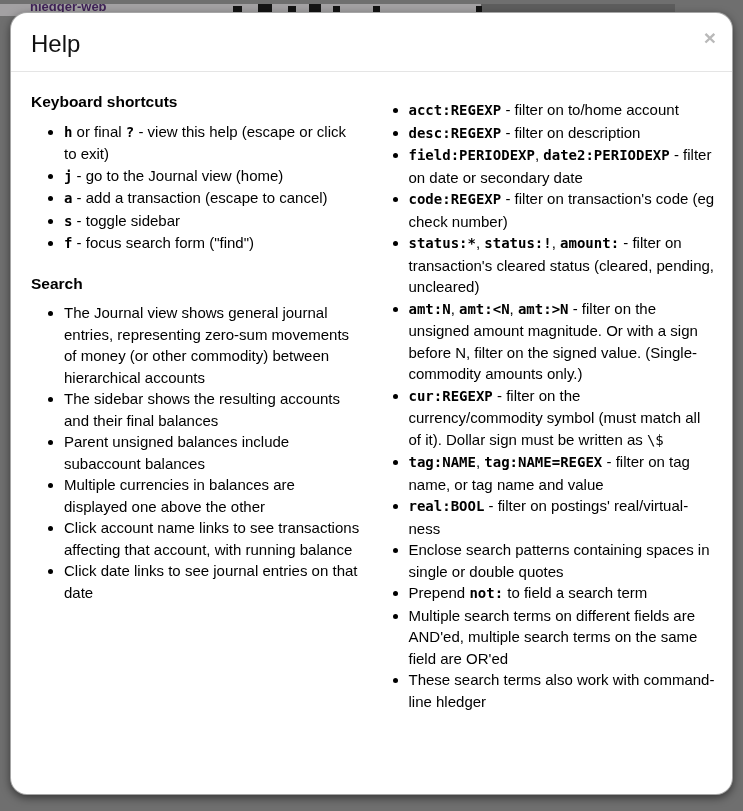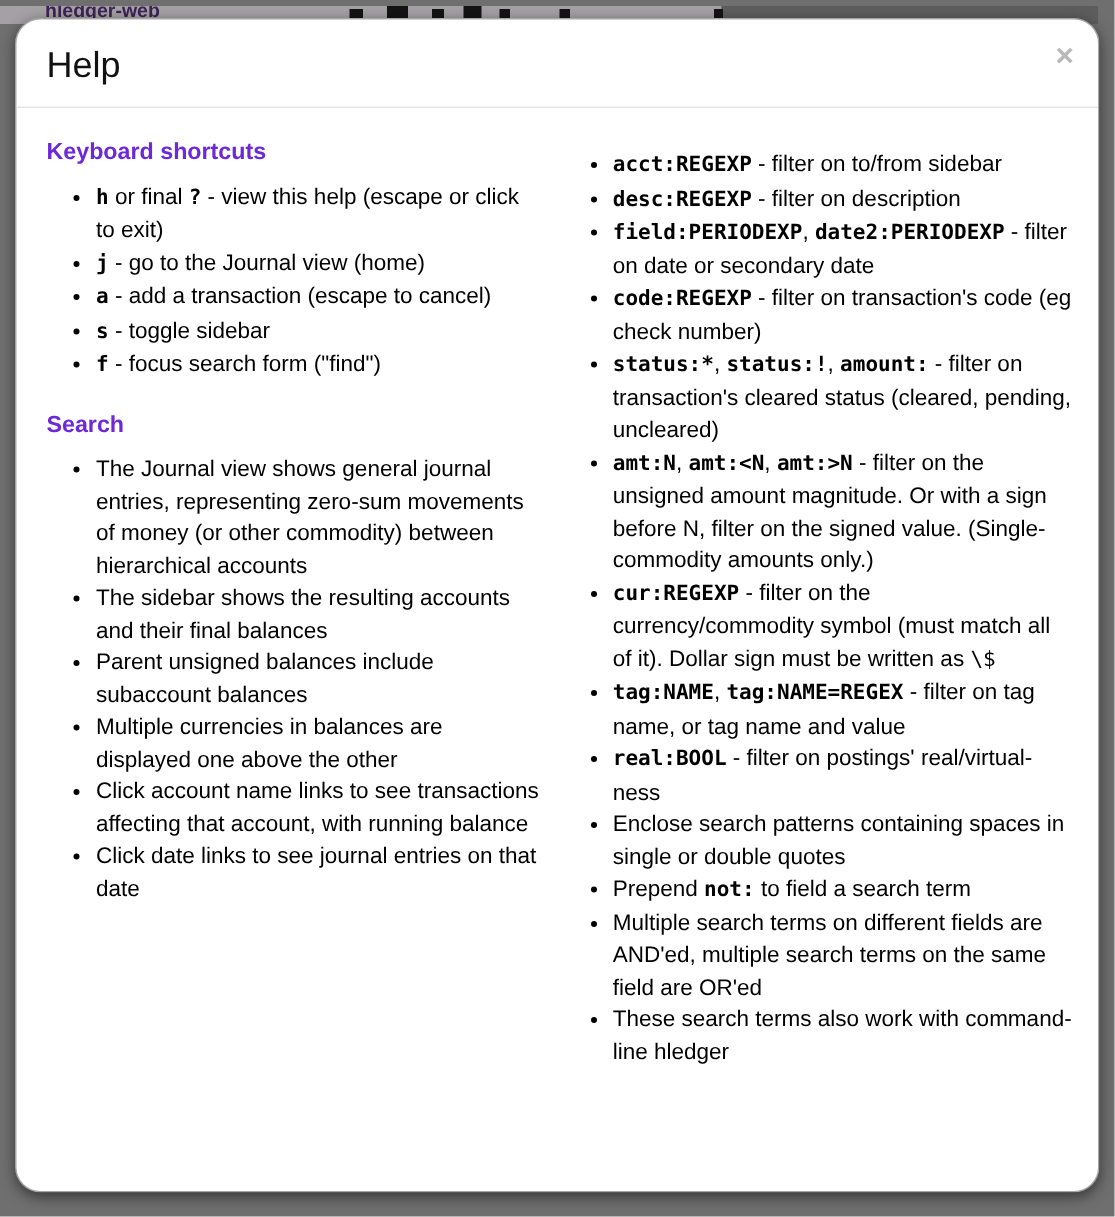--- a/index.html
+++ b/index.html
@@ -5,21 +5,21 @@
   * { margin: 0; padding: 0; box-sizing: border-box; }
   html, body { width: 743px; height: 811px; }
   body {
     position: relative;
     font-family: "Liberation Sans", sans-serif;
     background: #6f6f6f;
     overflow: hidden;
   }
 
   
-  .backdrop-top { position: absolute; top: 4px; left: 0; width: 732px; height: 12px; overflow: hidden; }
+  .backdrop-top { position: absolute; top: 4px; left: 0; width: 675px; height: 12px; overflow: hidden; }
   .backdrop-top-left  { position: absolute; top: 0; left: 0; width: 481px; height: 12px; background: #a3a1a3; }
   .backdrop-top-right { position: absolute; top: 0; left: 481px; width: 262px; height: 12px; background: #5d5d5d; }
   .brand-link {
     position: absolute; top: -5px; left: 30px;
     font-size: 13px; font-weight: bold; color: #3f2256;
     text-decoration: underline; white-space: nowrap;
   }
   .glyph-frag { position: absolute; background: #141414; }
   .frag-1 { top: 2px; left: 233px; width: 9px;  height: 10px; }
   .frag-2 { top: 0;   left: 258px; width: 14px; height: 10px; }
@@ -52,21 +52,21 @@
   }
   .modal-body {
     display: flex;
     padding: 19px 16px 20px 20px;
     font-size: 15px; line-height: 21.5px; color: #000;
   }
   .col { width: 50%; }
   .col-left  { padding-right: 14px; }
   .col-right { padding-left: 2px; }
 
-  .section-heading { font-size: 15.5px; font-weight: bold; color: #6d28d9; margin: 18px 0 8px 0; }
+  .section-heading { font-size: 15.5px; font-weight: bold; color: #000000; margin: 18px 0 8px 0; }
   .section-heading.first { margin-top: 0; }
 
   ul.help-list { margin: 8px 0 0 0; padding-left: 33px; list-style: disc; }
   ul.help-list li { margin: 0; }
 
   .code {
     font-family: "DejaVu Sans Mono", monospace;
     font-weight: bold; font-size: 14px; color: #000;
   }
   .mono {
@@ -111,21 +111,21 @@
           <li><span>The Journal view shows general journal entries, representing zero-sum movements of money (or other commodity) between hierarchical accounts</span></li>
           <li><span>The sidebar shows the resulting accounts and their final balances</span></li>
           <li><span>Parent unsigned balances include subaccount balances</span></li>
           <li><span>Multiple currencies in balances are displayed one above the other</span></li>
           <li><span>Click account name links to see transactions affecting that account, with running balance</span></li>
           <li><span>Click date links to see journal entries on that date</span></li>
         </ul>
     </div>
     <div class="col col-right">
       <ul class="help-list">
-          <li><span class="code">acct:REGEXP</span><span> - filter on to/from sidebar</span></li>
+          <li><span class="code">acct:REGEXP</span><span> - filter on to/home account</span></li>
           <li><span class="code">desc:REGEXP</span><span> - filter on description</span></li>
           <li><span class="code">field:PERIODEXP</span><span>, </span><span class="code">date2:PERIODEXP</span><span> - filter on date or secondary date</span></li>
           <li><span class="code">code:REGEXP</span><span> - filter on transaction's code (eg check number)</span></li>
           <li><span class="code">status:*</span><span>, </span><span class="code">status:!</span><span>, </span><span class="code">amount:</span><span> - filter on transaction's cleared status (cleared, pending, uncleared)</span></li>
           <li><span class="code">amt:N</span><span>, </span><span class="code">amt:&lt;N</span><span>, </span><span class="code">amt:&gt;N</span><span> - filter on the unsigned amount magnitude. Or with a sign before N, filter on the signed value. (Single-commodity amounts only.)</span></li>
           <li><span class="code">cur:REGEXP</span><span> - filter on the currency/commodity symbol (must match all of it). Dollar sign must be written as </span><span class="mono">\$</span></li>
           <li><span class="code">tag:NAME</span><span>, </span><span class="code">tag:NAME=REGEX</span><span> - filter on tag name, or tag name and value</span></li>
           <li><span class="code">real:BOOL</span><span> - filter on postings' real/virtual-ness</span></li>
           <li><span>Enclose search patterns containing spaces in single or double quotes</span></li>
           <li><span>Prepend </span><span class="code">not:</span><span> to field a search term</span></li>

